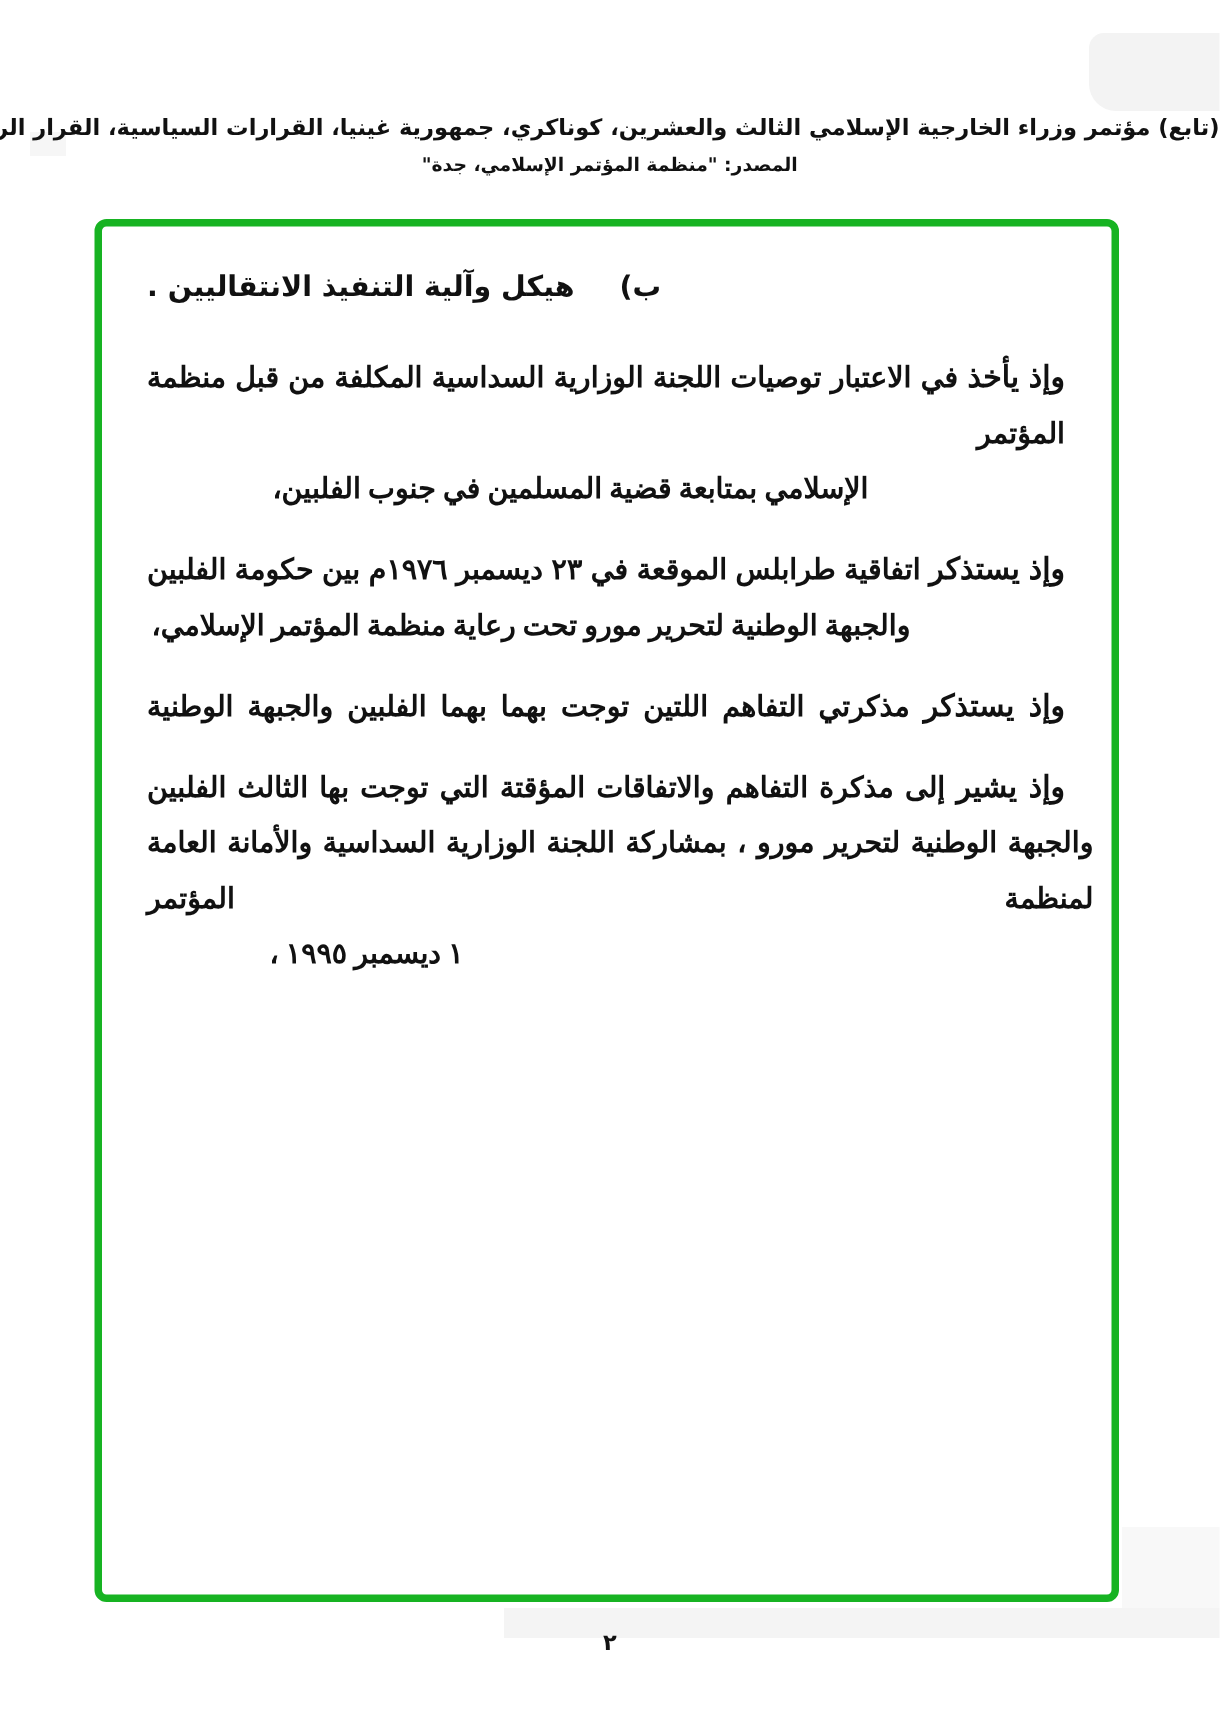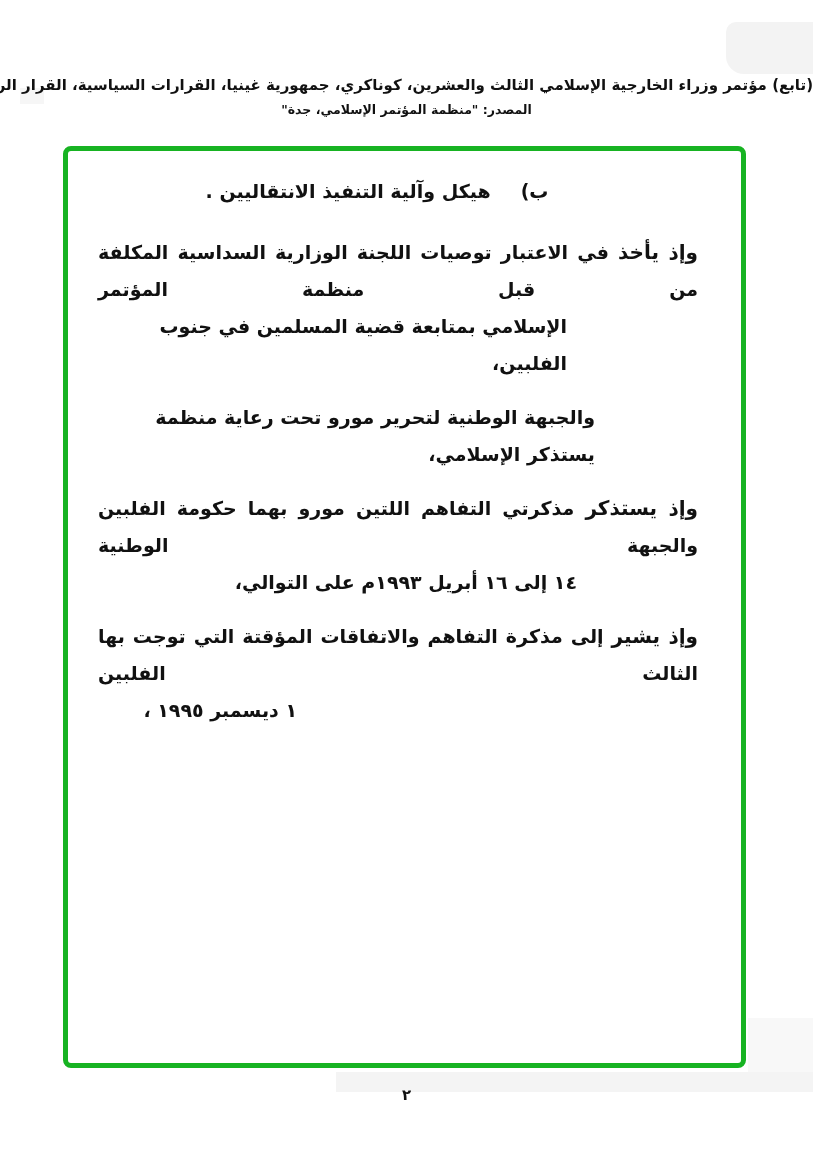--- a/index.html
+++ b/index.html
@@ -39,28 +39,28 @@
   }
   .content {
     direction:rtl;
     padding:22px 12px 0 30px;
     font-size:19px;
     font-weight:600;
     line-height:37px;
   }
 
   .heading-line {
-    direction:rtl; text-align:center;
+    direction:rtl; text-align:left;
     padding-right:73px;
     margin-bottom:24px;
     white-space:nowrap;
   }
   .heading-line .marker { margin-left:30px; }
 
-  .para { margin:0 12px 17px 0; }
+  .para { margin:0 0 17px 0;font-family:Liberation Serif, serif; }
   .line { direction:rtl; }
   .line.fill  { text-align:justify; text-align-last:justify; }
   .line.short { text-align:right; text-align-last:right; }
   .line.first { padding-right:19px; }
   .lead { font-weight:900; font-size:20px; }
 
   #p1 .short { padding-left:0; padding-right:150px; }
   #p2 .short { padding-right:122px; }
   #p3 .short { padding-right:140px; }
   #p4 .short { padding-right:420px; }
@@ -86,26 +86,27 @@
 <div class="green-box" style="border-color: rgb(23, 179, 34);">
   <div class="content">
     <div class="heading-line">
       <span class="marker">ب)</span><span>هيكل وآلية التنفيذ الانتقاليين .</span>
     </div>
   <div class="para" id="p1">
         <div class="line fill first"><span class="lead">وإذ يأخذ</span><span> في الاعتبار توصيات اللجنة الوزارية السداسية المكلفة من قبل منظمة المؤتمر</span></div>
         <div class="line short"><span>الإسلامي بمتابعة قضية المسلمين في جنوب الفلبين،</span></div>
       </div>
       <div class="para" id="p2">
-        <div class="line short"><span>والجبهة الوطنية لتحرير مورو تحت رعاية منظمة يستذكر الإسلامي،</span></div>
+        <div class="line fill first"><span class="lead">وإذ يستذكر</span><span> اتفاقية طرابلس الموقعة في ٢٣ ديسمبر ١٩٧٦م بين  حكومة الفلبين</span></div>
+        <div class="line short"><span>والجبهة الوطنية لتحرير مورو تحت رعاية منظمة المؤتمر الإسلامي،</span></div>
       </div>
       <div class="para" id="p3">
-        <div class="line fill first"><span class="lead">وإذ يستذكر</span><span> مذكرتي التفاهم اللتين مورو بهما حكومة الفلبين والجبهة الوطنية</span></div>
-        <div class="line short"><span>١٤ إلى ١٦ أبريل ١٩٩٣م على التوالي،</span></div>
+        <div class="line fill first"><span class="lead">وإذ يستذكر</span><span> مذكرتي التفاهم اللتين توجت بهما بهما الفلبين والجبهة الوطنية</span></div>
       </div>
       <div class="para" id="p4">
         <div class="line fill first"><span class="lead">وإذ يشير</span><span> إلى مذكرة التفاهم والاتفاقات المؤقتة  التي توجت بها الثالث الفلبين</span></div>
+        <div class="line fill"><span>والجبهة الوطنية لتحرير مورو ، بمشاركة اللجنة الوزارية السداسية والأمانة العامة لمنظمة المؤتمر</span></div>
         <div class="line short"><span>١ ديسمبر ١٩٩٥ ،</span></div>
       </div>
     </div>
 </div>
 
 <div class="page-number">٢</div>
 
 </body></html>

